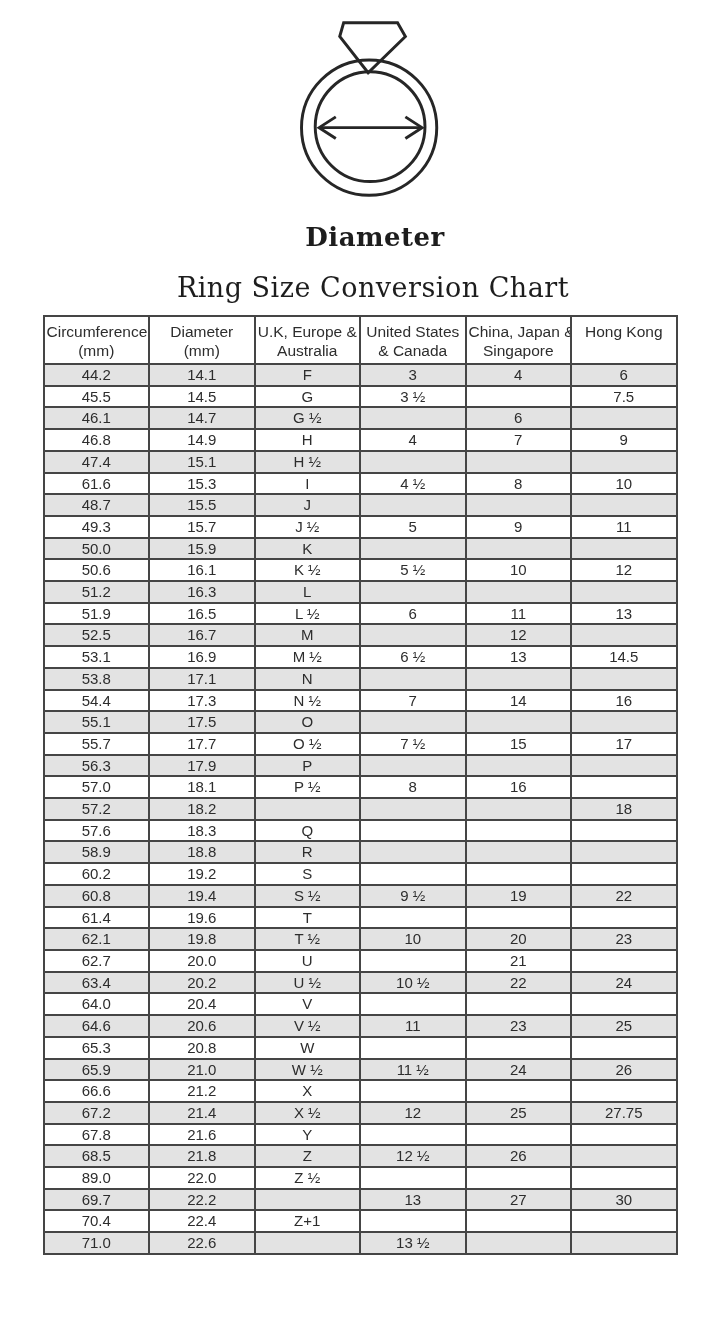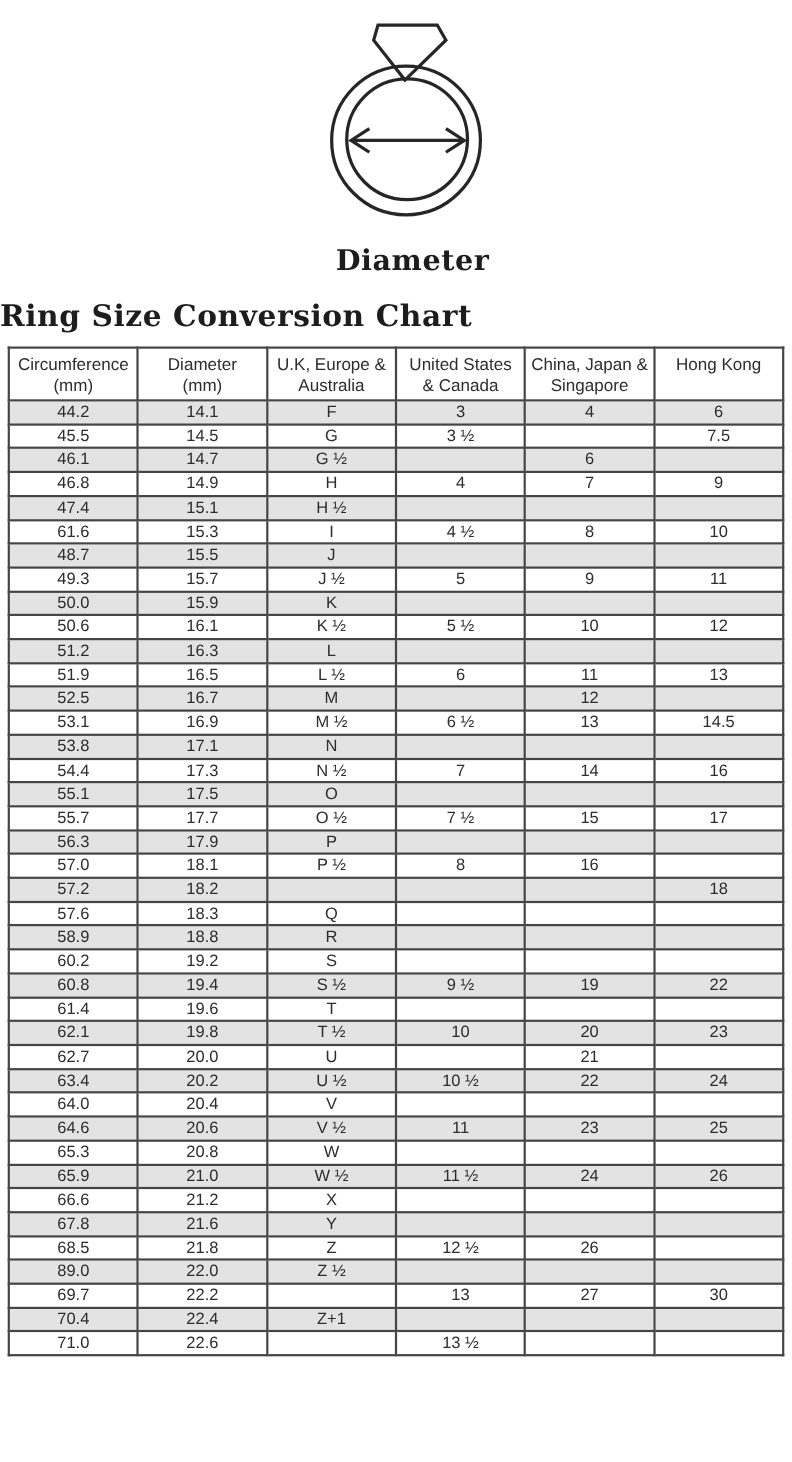--- a/index.html
+++ b/index.html
@@ -32,31 +32,32 @@
   .diameter-label {
     margin-top: 14px;
     font-family: "DejaVu Serif", serif;
     font-weight: 700;
     font-size: 26px;
     letter-spacing: 0.5px;
     color: #1d1d1d;
   }
   .chart-title {
     margin: 20px 0 0;
-    text-align: left;
+    text-align: center;
     font-family: "DejaVu Serif", serif;
-    font-weight: 700;
+    font-weight: 400;
     font-size: 27px;
     letter-spacing: 0.5px;
     color: #1d1d1d;
+    padding-left: 26px;
   }
   table.size-table {
     border-collapse: collapse;
     table-layout: fixed;
-    width: 706px;
+    width: 635px;
     margin: 12px auto 0;
   }
   .size-table th,
   .size-table td {
     border: 2px solid var(--border);
     text-align: center;
     overflow: hidden;
     white-space: nowrap;
   }
   .size-table th {
@@ -397,20 +398,28 @@
       </tr>
       <tr>
         <td>66.6</td>
         <td>21.2</td>
         <td>X</td>
         <td></td>
         <td></td>
         <td></td>
       </tr>
       <tr>
+        <td>67.2</td>
+        <td>21.4</td>
+        <td>X ½</td>
+        <td>12</td>
+        <td>25</td>
+        <td>27.75</td>
+      </tr>
+      <tr>
         <td>67.8</td>
         <td>21.6</td>
         <td>Y</td>
         <td></td>
         <td></td>
         <td></td>
       </tr>
       <tr>
         <td>68.5</td>
         <td>21.8</td>

